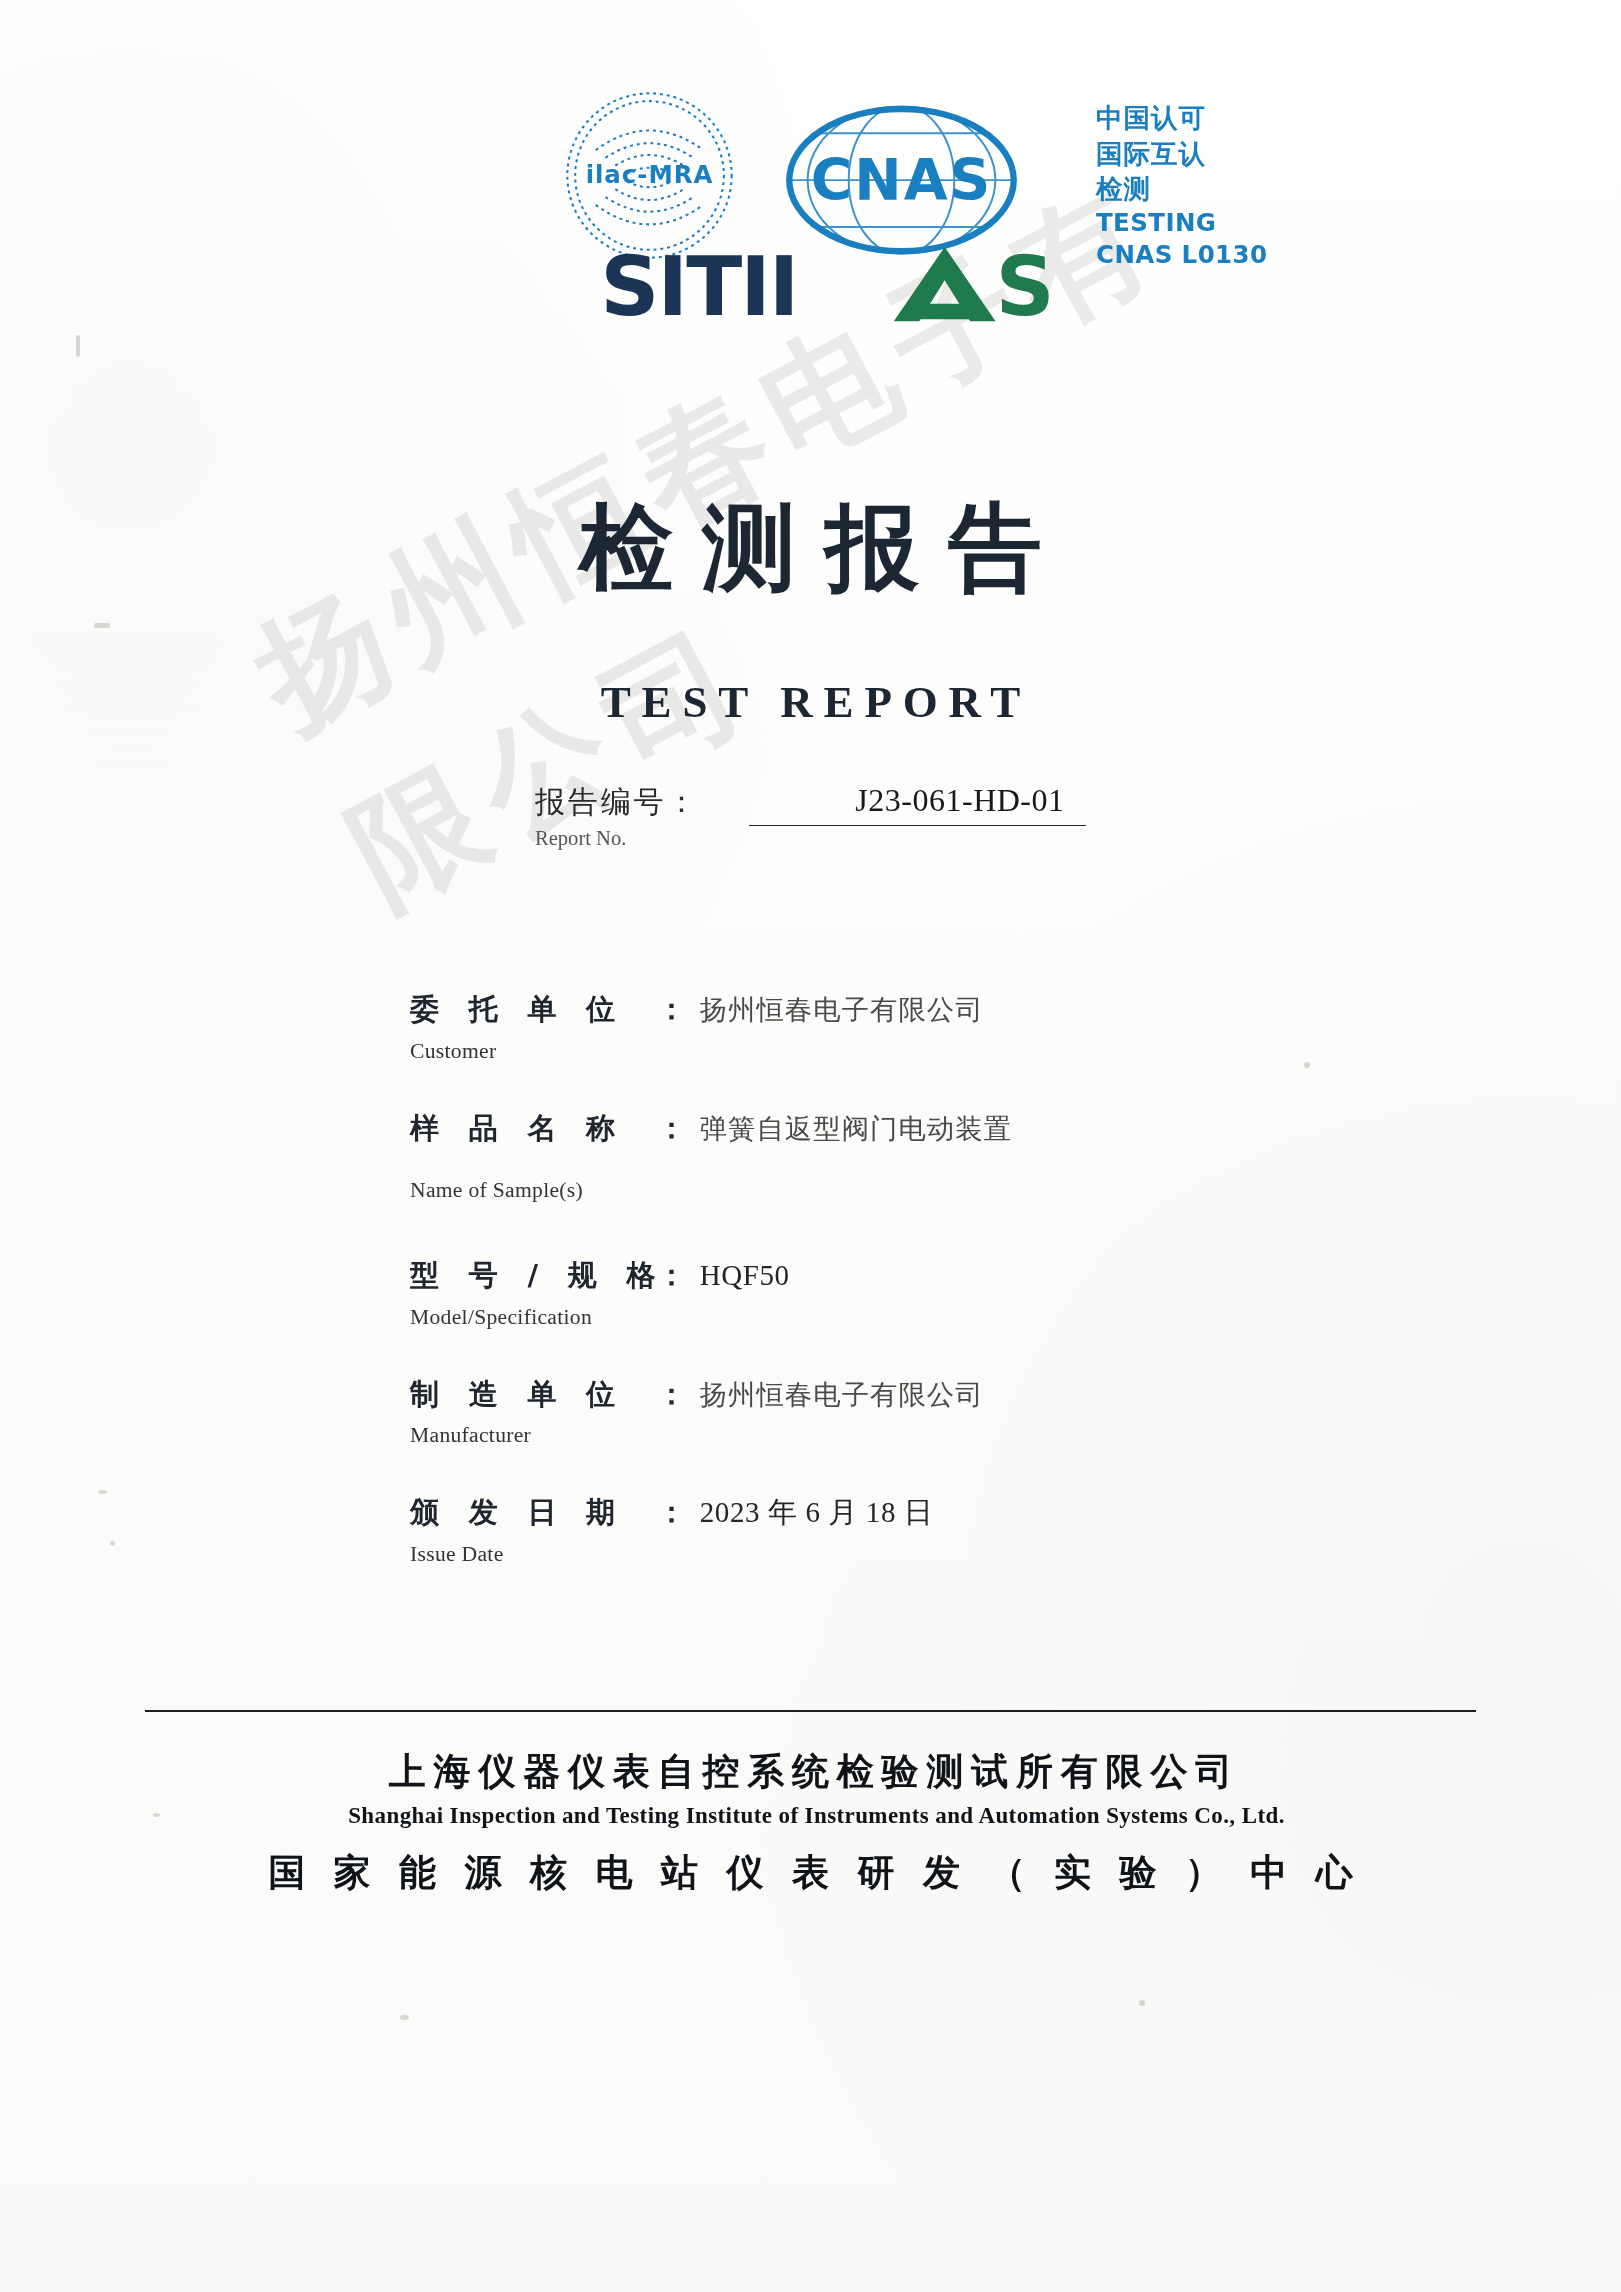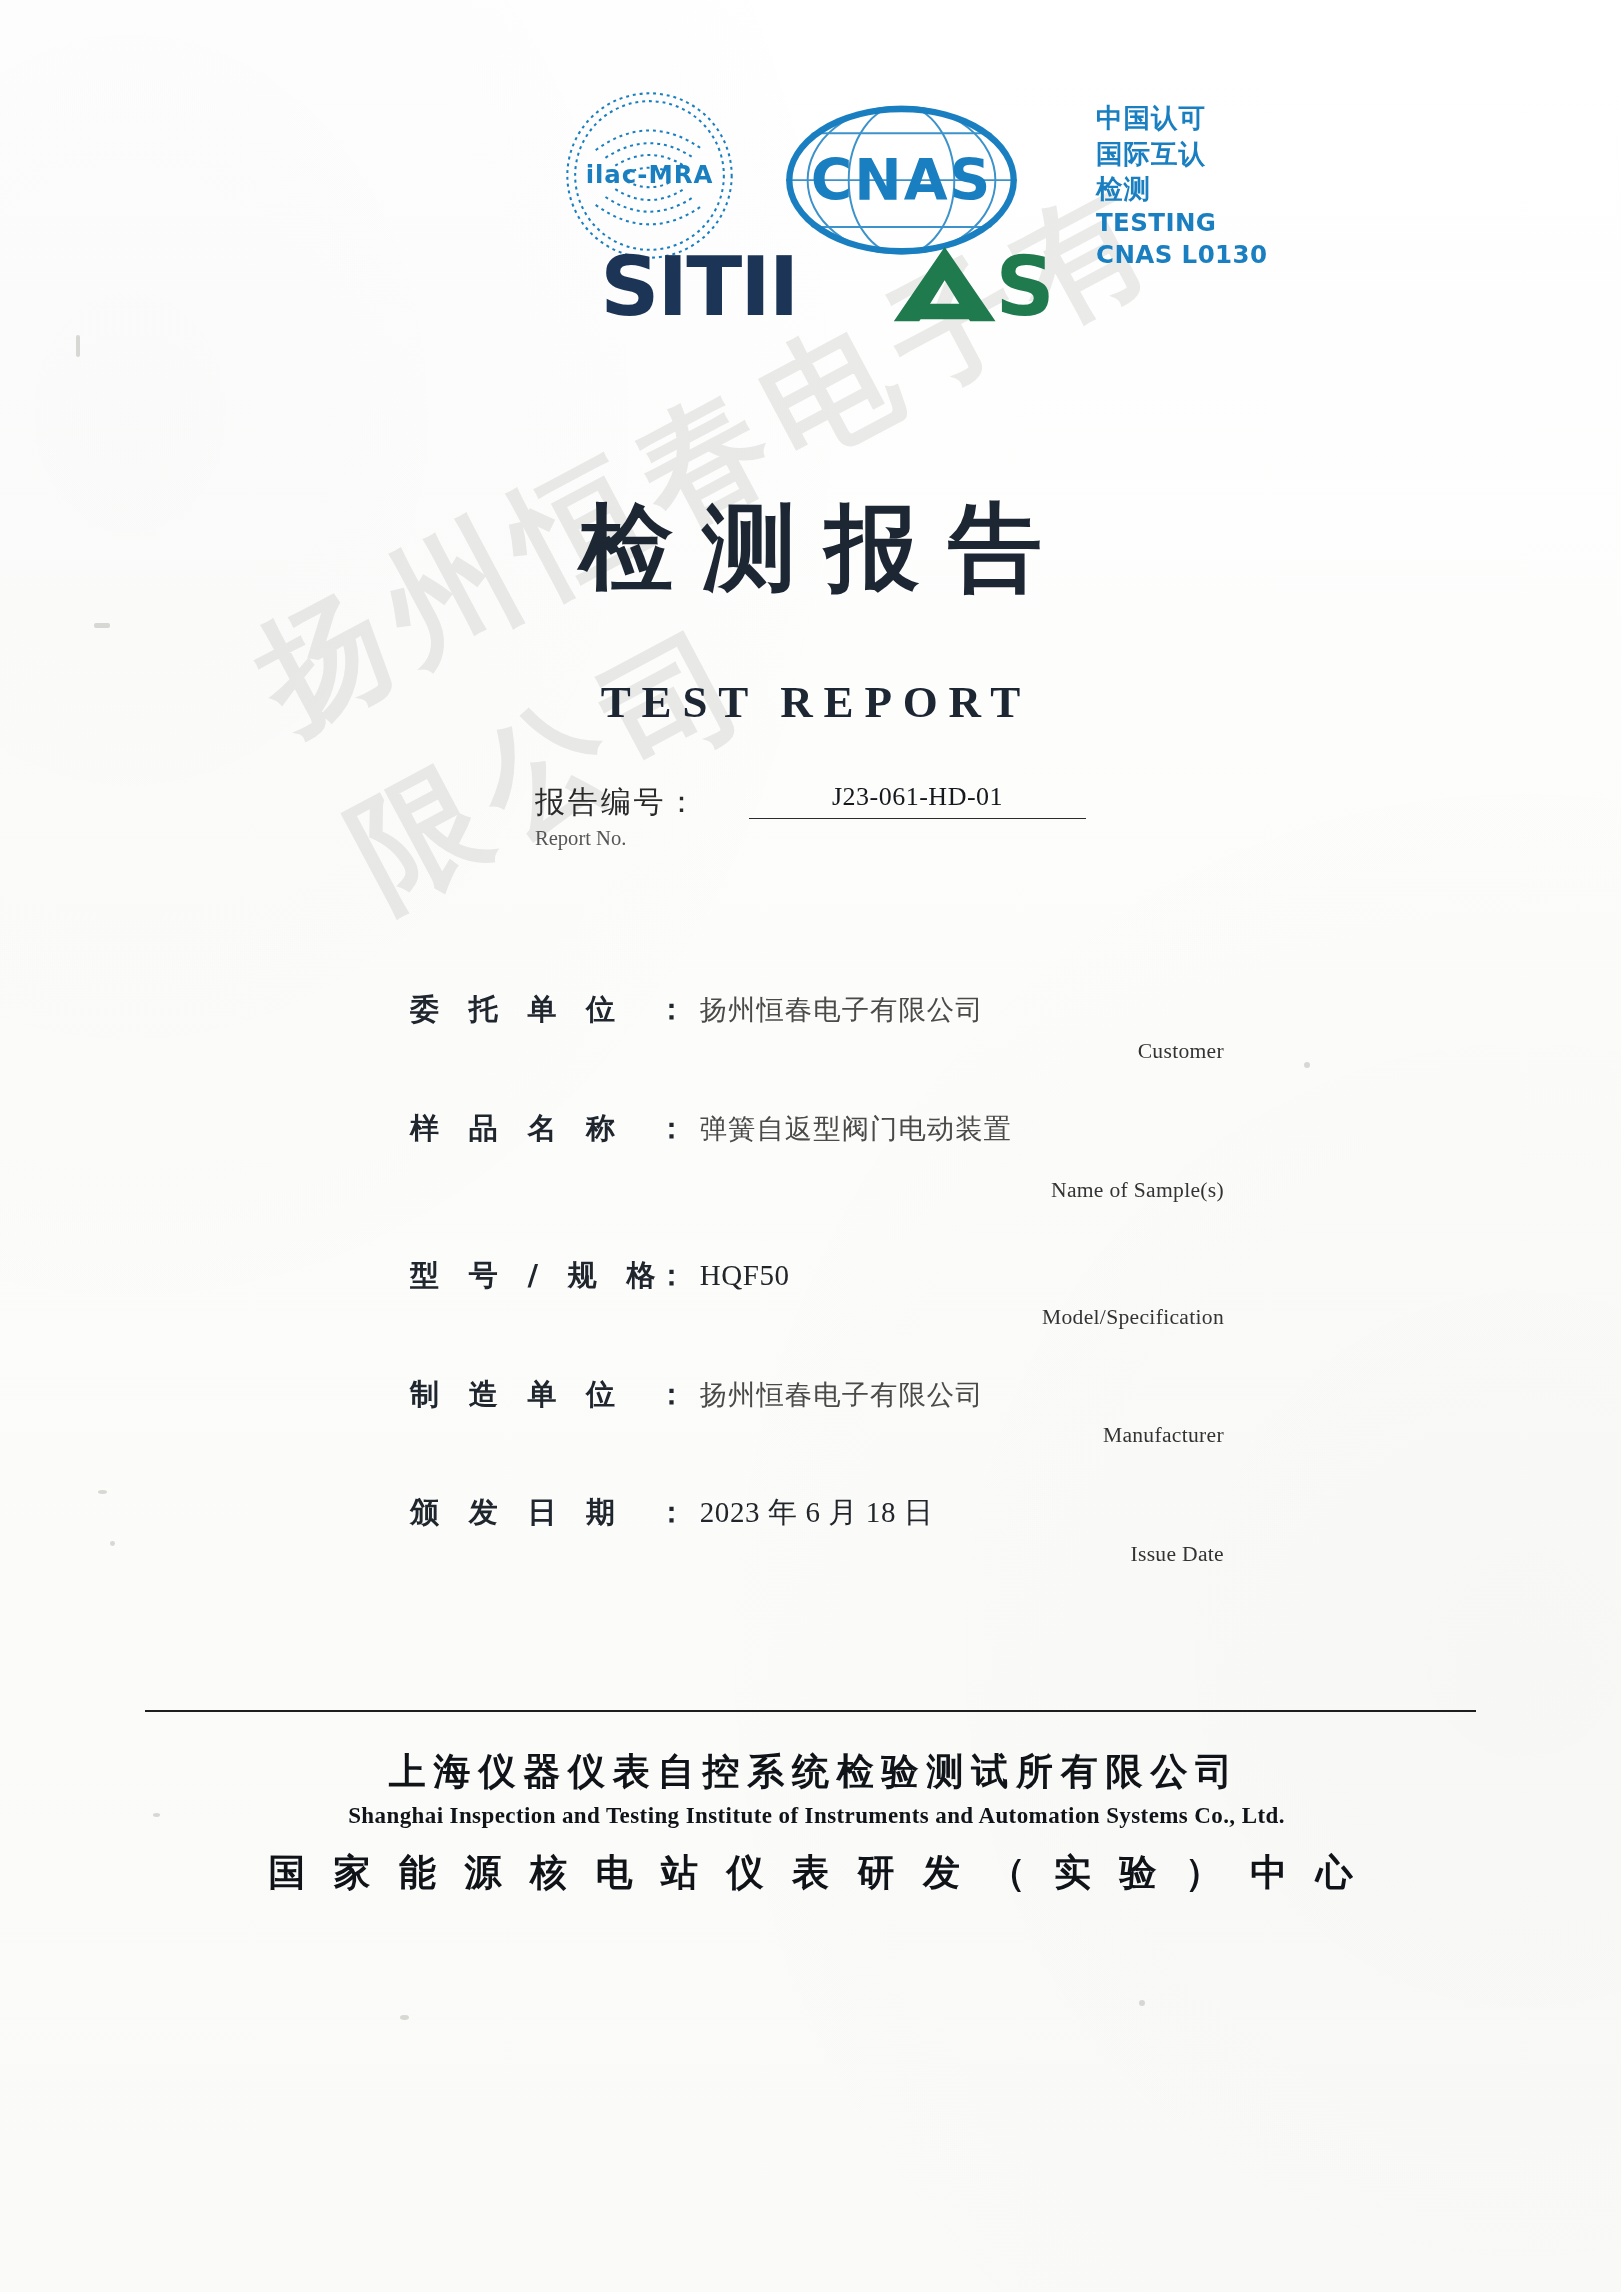--- a/index.html
+++ b/index.html
@@ -155,26 +155,26 @@
     white-space: nowrap;
   }
   .report-no .lbl-en {
     font-family: "Liberation Serif", serif;
     font-size: 20.6px;
     color: #555;
     margin-top: 4px;
   }
   .report-no .value {
     font-family: "Liberation Serif", serif;
-    font-size: 26px;
+    font-size: 32px;
     color: #15181c;
     border-bottom: 1.6px solid #2b2b2b;
     padding: 0 21.6px 5.9px 21.6px;
     min-width: 294px;
-    text-align: center;
+    text-align: right;
     letter-spacing: 0.5px;
   }
 
   
   .fields {
     position: absolute;
     left: 410px;
     top: 990px;
     width: 814px;
   }
@@ -207,21 +207,20 @@
     font-size: 29px;
     color: #22262b;
     letter-spacing: 0.6px;
   }
   .field .lab-en {
     font-family: "Liberation Serif", serif;
     font-size: 21.6px;
     color: #333;
     margin-top: 8.8px;
     letter-spacing: 0.3px;
-    text-align: right;
   }
   .field.tall { margin-bottom: 53px; }
   .field.tall .lab-en { margin-top: 29px; }
 
   
   .footer {
     position: absolute;
     left: 0;
     top: 1747px;
     width: 100%;

